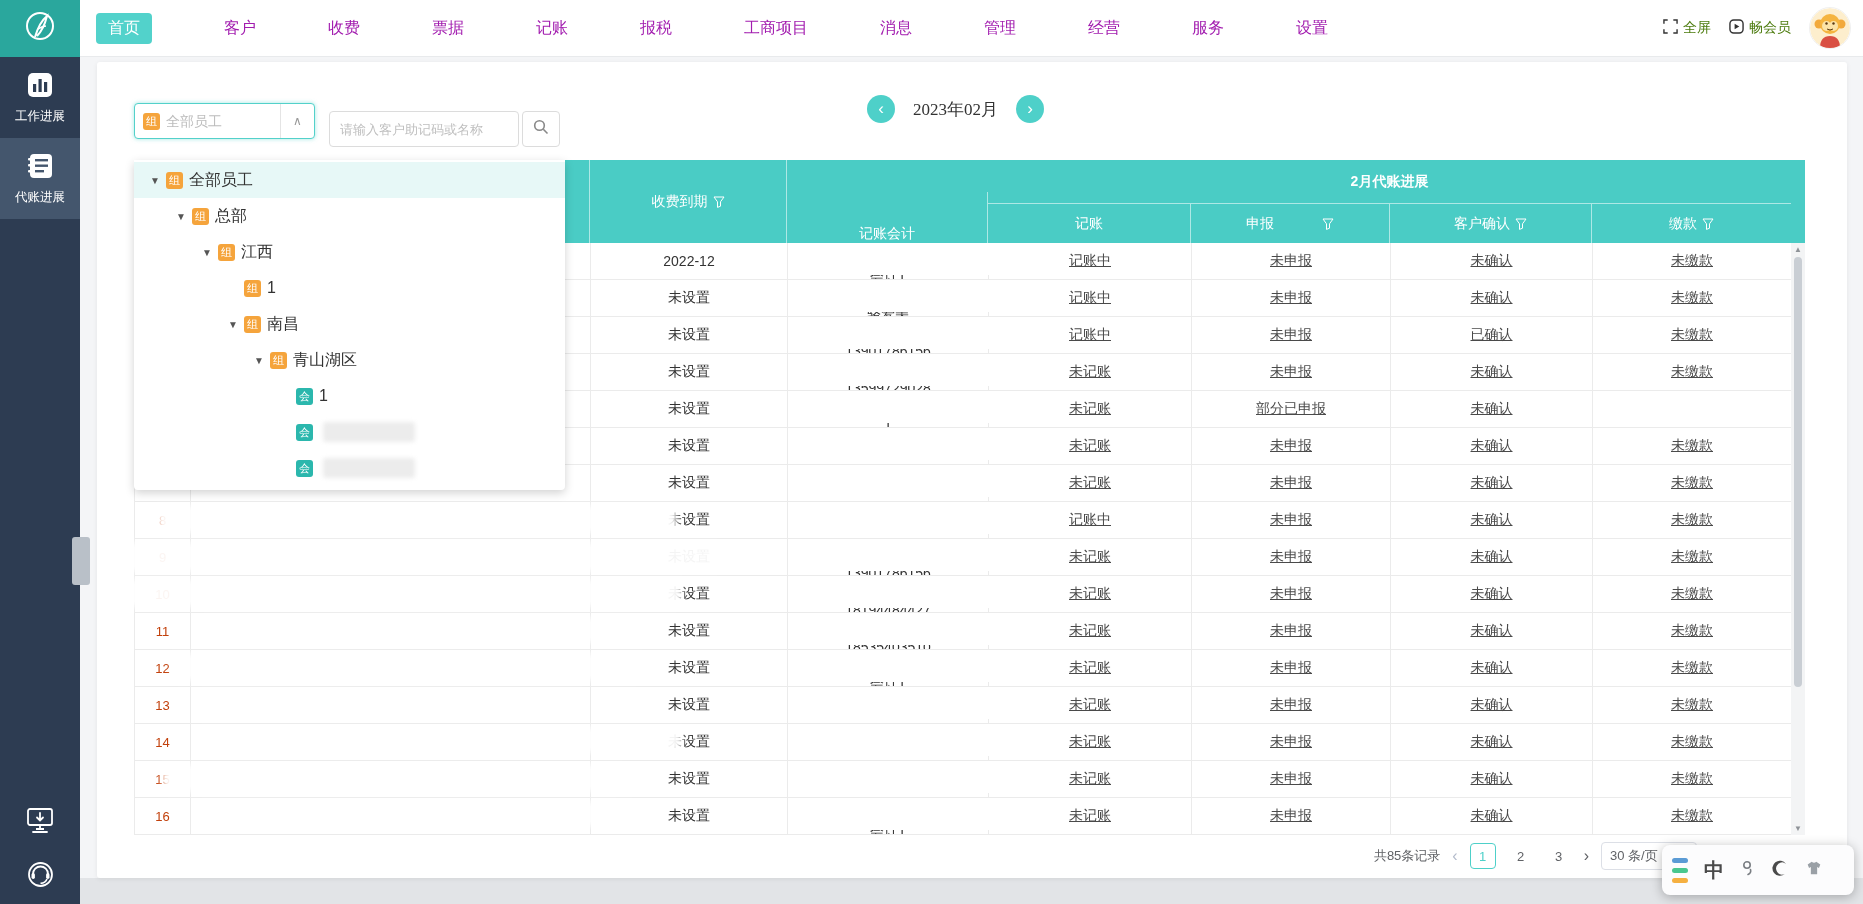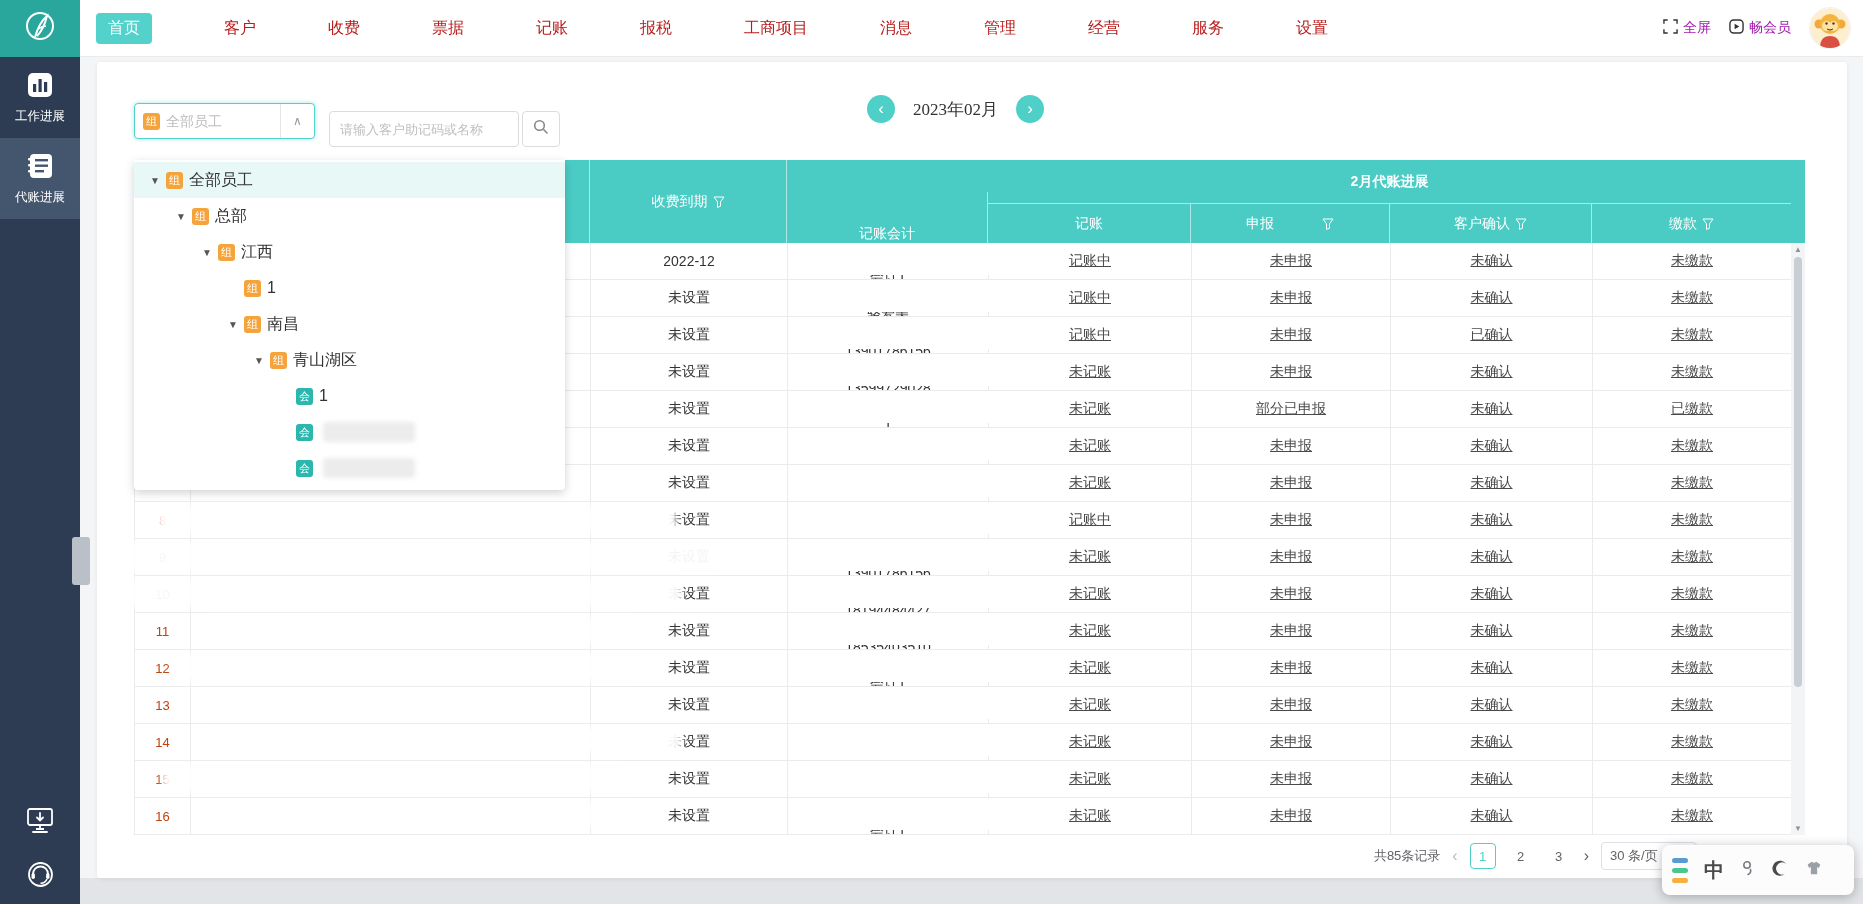--- a/index.html
+++ b/index.html
@@ -3,24 +3,24 @@
 <meta charset="utf-8">
 <style>
   *{margin:0;padding:0;box-sizing:border-box;font-family:"Liberation Sans","DejaVu Sans",sans-serif;}
   html,body{background:#f4f5f7;}
   .app{position:relative;width:1863px;height:904px;background:#f4f5f7;overflow:hidden;}
 
   
   .topbar{position:absolute;left:0;top:0;width:1863px;height:57px;background:#fff;border-bottom:1px solid #e8eaec;display:flex;align-items:center;z-index:20;}
   .logo{width:80px;height:57px;background:#2aa79d;display:flex;align-items:center;justify-content:center;flex:0 0 80px;}
   .nav{display:flex;align-items:center;margin-left:16px;gap:72px;}
-  .nav-item{font-size:16px;color:#b91c1c;cursor:pointer;white-space:nowrap;}
+  .nav-item{font-size:16px;color:#a21caf;cursor:pointer;white-space:nowrap;}
   .nav-item.active{background:#52d2cb;color:#fff;padding:5px 12px;border-radius:4px;}
   .top-right{margin-left:auto;display:flex;align-items:center;gap:18px;padding-right:12px;}
-  .tool{display:flex;align-items:center;gap:5px;font-size:14px;color:#a21caf;cursor:pointer;}
+  .tool{display:flex;align-items:center;gap:5px;font-size:14px;color:#4d7c0f;cursor:pointer;}
   .avatar{width:42px;height:42px;border-radius:50%;overflow:hidden;background:#fff;border:1px solid #f0f0f0;}
 
   
   .side{position:absolute;left:0;top:57px;width:80px;height:847px;background:#2d3c52;z-index:10;}
   .side-item{padding:15px 0 13px;display:flex;flex-direction:column;align-items:center;gap:7px;color:#fff;font-size:12.5px;cursor:pointer;}
   .side-item.active{background:#44566d;}
   .side-bottom{position:absolute;bottom:12px;left:0;width:100%;display:flex;flex-direction:column;align-items:center;gap:24px;}
   .side-bottom .sicon{cursor:pointer;}
 
   .bottom-strip{position:absolute;left:80px;top:878px;width:1783px;height:26px;background:#e2e4e7;}
@@ -357,23 +357,20 @@
             <div class="td w3">1</div>
             <div class="td w4">
               <span class="status-link">未记账</span>
             </div>
             <div class="td w5">
               <span class="status-link">部分已申报</span>
             </div>
             <div class="td w6">
               <span class="status-link">未确认</span>
             </div>
-            <div class="td w7">
-              <span class="status-link">已缴款</span>
-            </div>
           </div>
           <div class="tr">
             <div class="td w0 num">6</div>
             <div class="td w1"></div>
             <div class="td w2">未设置</div>
             <div class="td w3"></div>
             <div class="td w4">
               <span class="status-link">未记账</span>
             </div>
             <div class="td w5">

